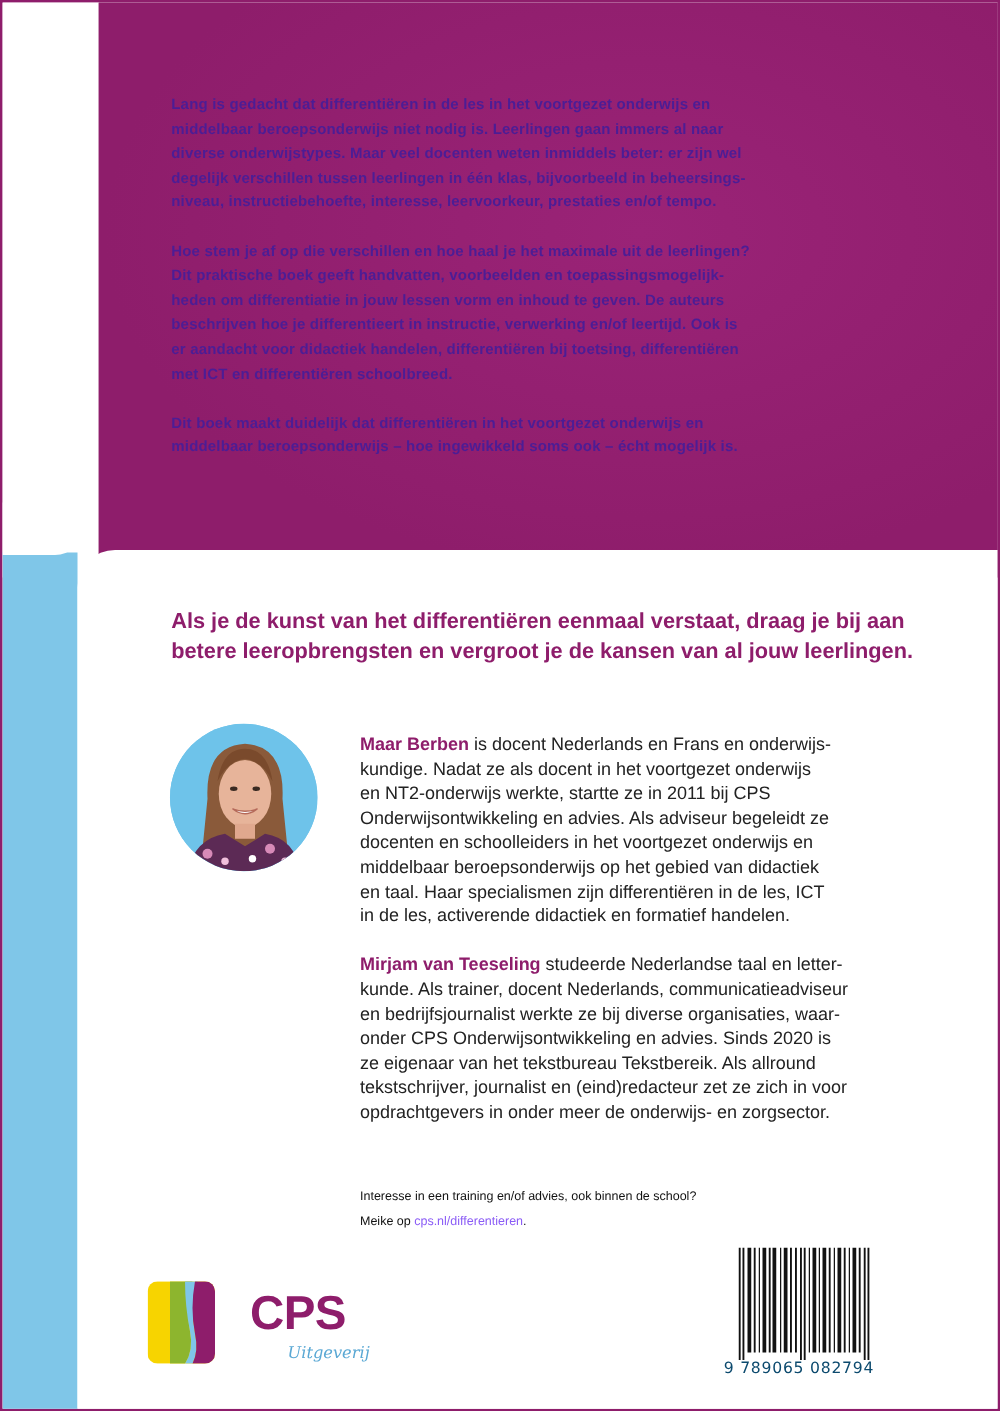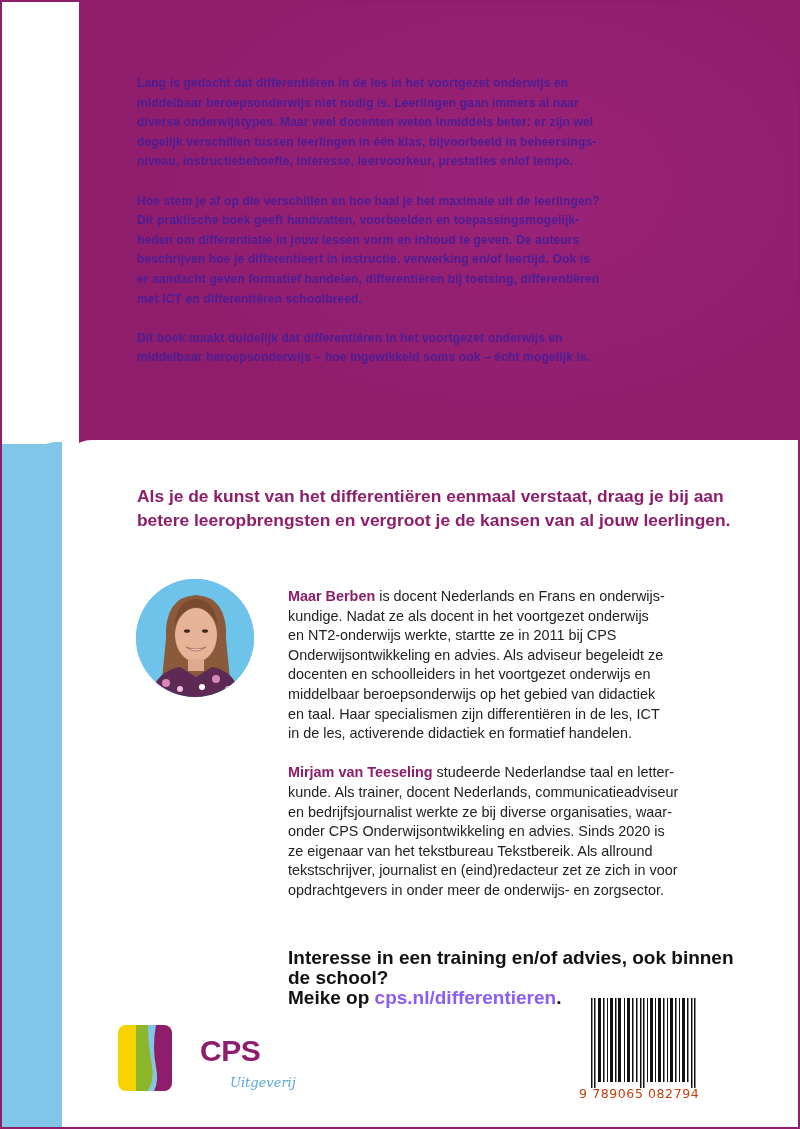--- a/index.html
+++ b/index.html
@@ -53,41 +53,41 @@
     .bio {
       position: absolute; left: 286px; top: 585px; width: 440px;
       color: #222222; font-family: "Liberation Sans", sans-serif;
       font-size: 14.4px; line-height: 19.6px;
     }
     .bio .name { color: #8e1d6b; font-weight: bold; }
     .bio p { margin-bottom: 19.6px; }
 
     .cta {
       position: absolute; left: 286px; top: 946px; width: 460px;
-      color: #111111; font-family: "Liberation Sans", sans-serif; font-weight: bold;
-      font-size: 19px; line-height: 20px;
+      color: #111111; font-family: "Liberation Sans", sans-serif; font-weight: normal;
+      font-size: 10px; line-height: 20px;
     }
     .cta .link { color: #8b5cf6; text-decoration: none; }
 
     .logo { position: absolute; left: 116px; top: 1023px; width: 160px; height: 68px; }
     .logo-mark { position: absolute; left: 0; top: 0; width: 54px; height: 66px; border-radius: 8px; overflow: hidden; }
     .logo-text {
       position: absolute; left: 82px; top: 6px; color: #8e1d6b;
-      font-family: "Liberation Sans", sans-serif; font-weight: bold; font-size: 30px; line-height: 40px;
+      font-family: "Liberation Sans", sans-serif; font-weight: bold; font-size: 38px; line-height: 40px;
       letter-spacing: -0.5px;
     }
     .logo-sub {
       position: absolute; left: 112px; top: 50px; color: #5aa8d4;
       font-family: "DejaVu Serif", serif; font-style: italic; font-size: 13px;
     }
 
     .barcode { position: absolute; left: 577px; top: 996px; width: 130px; height: 110px; }
     .barcode-digits {
       position: absolute; left: 0; top: 88px; width: 140px; height: 16px;
-      font-family: "DejaVu Sans", sans-serif; font-size: 12.5px; color: #c2410c;
+      font-family: "DejaVu Sans", sans-serif; font-size: 12.5px; color: #0c4a6e;
       letter-spacing: 0.6px;
     }
   </style>
 </head>
 <body>
 
 <div class="page-frame">
 
   <div class="left-white"></div>
   <div class="left-blue"></div>
@@ -101,21 +101,21 @@
       <span>middelbaar beroepsonderwijs niet nodig is. Leerlingen gaan immers al naar</span><br>
       <span>diverse onderwijstypes. Maar veel docenten weten inmiddels beter: er zijn wel</span><br>
       <span>degelijk verschillen tussen leerlingen in één klas, bijvoorbeeld in beheersings-</span><br>
       <span>niveau, instructiebehoefte, interesse, leervoorkeur, prestaties en/of tempo.</span>
     </p>
     <p>
       <span>Hoe stem je af op die verschillen en hoe haal je het maximale uit de leerlingen?</span><br>
       <span>Dit praktische boek geeft handvatten, voorbeelden en toepassingsmogelijk-</span><br>
       <span>heden om differentiatie in jouw lessen vorm en inhoud te geven. De auteurs</span><br>
       <span>beschrijven hoe je differentieert in instructie, verwerking en/of leertijd. Ook is</span><br>
-      <span>er aandacht geven formatief handelen, differentiëren bij toetsing, differentiëren</span><br>
+      <span>er aandacht voor didactiek handelen, differentiëren bij toetsing, differentiëren</span><br>
       <span>met ICT en differentiëren schoolbreed.</span>
     </p>
     <p>
       <span>Dit boek maakt duidelijk dat differentiëren in het voortgezet onderwijs en</span><br>
       <span>middelbaar beroepsonderwijs – hoe ingewikkeld soms ook – écht mogelijk is.</span>
     </p>
   </div>
 
   <div class="highlight">
     <span>Als je de kunst van het differentiëren eenmaal verstaat, draag je bij aan</span><br>

